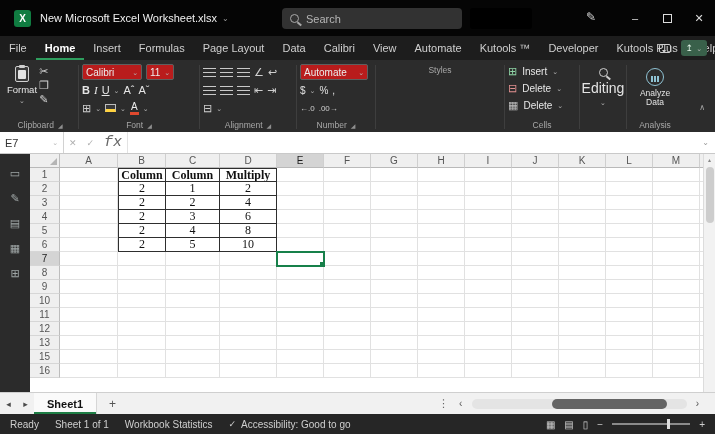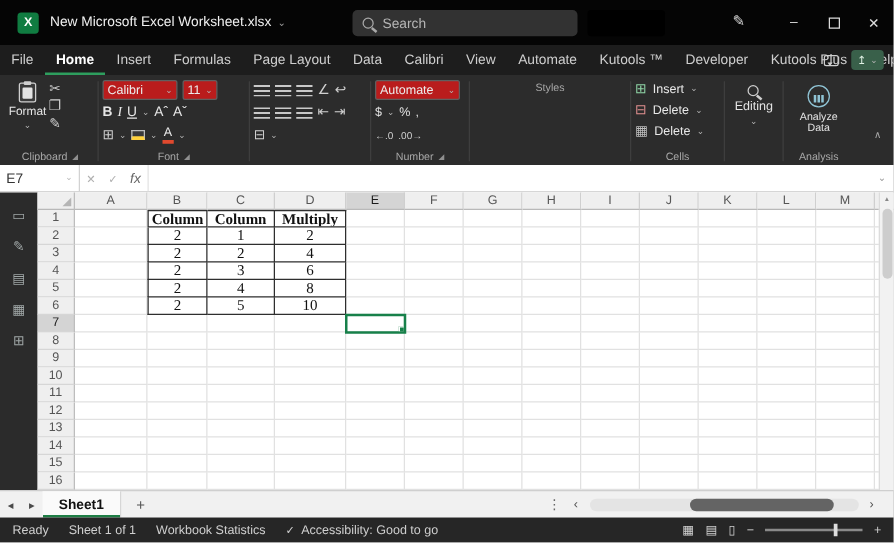--- a/index.html
+++ b/index.html
@@ -60,31 +60,31 @@
   .ftico{width:10px;height:10px;border:1px solid #9a9a9a;background:linear-gradient(#3d6fb4 0 3px,#f4f4f4 3px)}
   .csico{width:10px;height:10px;border-radius:1px;background:conic-gradient(#e2c443 0 25%,#d87a36 0 50%,#7ba65a 0 75%,#5a86c4 0)}
   .insico{color:#8fd4a6}
   .delico{color:#e09090}
   .fmtico{color:#bdbdbd}
   .mag{width:9px;height:9px;border:1.5px solid #cfcfcf;border-radius:50%;position:relative;display:inline-block}
   .mag::after{content:'';position:absolute;width:5px;height:1.5px;background:#cfcfcf;right:-4px;bottom:-2px;transform:rotate(40deg)}
   .mag.light{border-color:#a9a9a9}
   .mag.light::after{background:#a9a9a9}
   .editcol,.anacol{display:flex;flex-direction:column;align-items:center;gap:3px;padding-top:5px}
-  .ed-label{font-size:10px;color:#e4e4e4}
+  .ed-label{font-size:14px;color:#e4e4e4}
   .adico{width:18px;height:18px;border:1.5px solid #8fc3d4;border-radius:50%;position:relative}
   .adico::after{content:'';position:absolute;left:4px;bottom:3px;width:2px;height:6px;background:#8fc3d4;box-shadow:3px 0 0 #8fc3d4,6px 0 0 #8fc3d4}
   .ana-label{font-size:8.5px;color:#e4e4e4;text-align:center;line-height:9px;width:46px}
   .ribcollapse{position:absolute;right:10px;bottom:20px;font-size:8px;color:#a8a8a8}
 
   
   .fbar{flex:0 0 22px;background:#fff;border-bottom:1px solid #c9c9c9;display:flex;align-items:center}
   .namebox{width:64px;height:100%;border-right:1px solid #d2d2d2;display:flex;align-items:center;justify-content:space-between;padding:0 5px;font-size:11px;color:#333}
   .fbico{font-size:9px;color:#b0b0b0;margin:0 5px}
-  .fxico{font-size:11px;color:#666;font-style:italic;font-family:Liberation Sans, sans-serif;margin:0 5px}
+  .fxico{font-size:15px;color:#666;font-style:italic;font-family:Liberation Mono, monospace;margin:0 5px}
   .fbinput{flex:1;height:100%;border-left:1px solid #e3e3e3}
   .fbexp{font-size:8px;color:#9a9a9a;margin:0 6px}
 
   
   .gridarea{flex:1;display:flex;min-height:0;background:#fff;position:relative}
   .kstrip{flex:0 0 30px;background:#2b2b2b;display:flex;flex-direction:column;align-items:center;padding-top:14px;gap:14px}
   .kico{color:#9fa6a6;font-size:11px;line-height:11px}
   .gridwrap{flex:1;display:flex;flex-direction:column;min-width:0}
   .colhdr{display:flex;flex:0 0 14px}
   .corner{flex:0 0 30px;background:#efefef;border-right:1px solid #bdbdbd;border-bottom:1px solid #b9b9b9;position:relative}
@@ -248,20 +248,24 @@
           <span class="al"></span>
           <span class="al"></span>
           <span class="sico">⇤</span>
           <span class="sico">⇥</span>
         </div>
         <div class="frow">
           <span class="sico">⊟</span>
           <span class="caret">⌄</span>
         </div>
       </div>
+      <div class="rg-label">
+        <span>Alignment</span>
+        <span class="launch">◢</span>
+      </div>
     </div>
     <div class="vsep"></div>
 
     <div class="rg" style="width:78px">
       <div class="rg-col">
         <div class="frow">
           <div class="combo" style="width:68px">
             <span>Automate</span>
             <span class="caret">⌄</span>
           </div>
@@ -596,37 +600,20 @@
             <div class="cell" style="width: 47px;"></div>
             <div class="cell" style="width: 47px;"></div>
             <div class="cell" style="width: 47px;"></div>
             <div class="cell" style="width: 47px;"></div>
             <div class="cell" style="width: 47px;"></div>
             <div class="cell" style="width: 47px;"></div>
             <div class="cell" style="width: 47px;"></div>
             <div class="cell fill"></div>
           </div>
           <div class="grow">
-            <div class="rhead">14</div>
-            <div class="cell" style="width: 58px;"></div>
-            <div class="cell" style="width: 48px;"></div>
-            <div class="cell" style="width: 54px;"></div>
-            <div class="cell" style="width: 57px;"></div>
-            <div class="cell" style="width: 47px;"></div>
-            <div class="cell" style="width: 47px;"></div>
-            <div class="cell" style="width: 47px;"></div>
-            <div class="cell" style="width: 47px;"></div>
-            <div class="cell" style="width: 47px;"></div>
-            <div class="cell" style="width: 47px;"></div>
-            <div class="cell" style="width: 47px;"></div>
-            <div class="cell" style="width: 47px;"></div>
-            <div class="cell" style="width: 47px;"></div>
-            <div class="cell fill"></div>
-          </div>
-          <div class="grow">
             <div class="rhead">15</div>
             <div class="cell" style="width: 58px;"></div>
             <div class="cell" style="width: 48px;"></div>
             <div class="cell" style="width: 54px;"></div>
             <div class="cell" style="width: 57px;"></div>
             <div class="cell" style="width: 47px;"></div>
             <div class="cell" style="width: 47px;"></div>
             <div class="cell" style="width: 47px;"></div>
             <div class="cell" style="width: 47px;"></div>
             <div class="cell" style="width: 47px;"></div>

